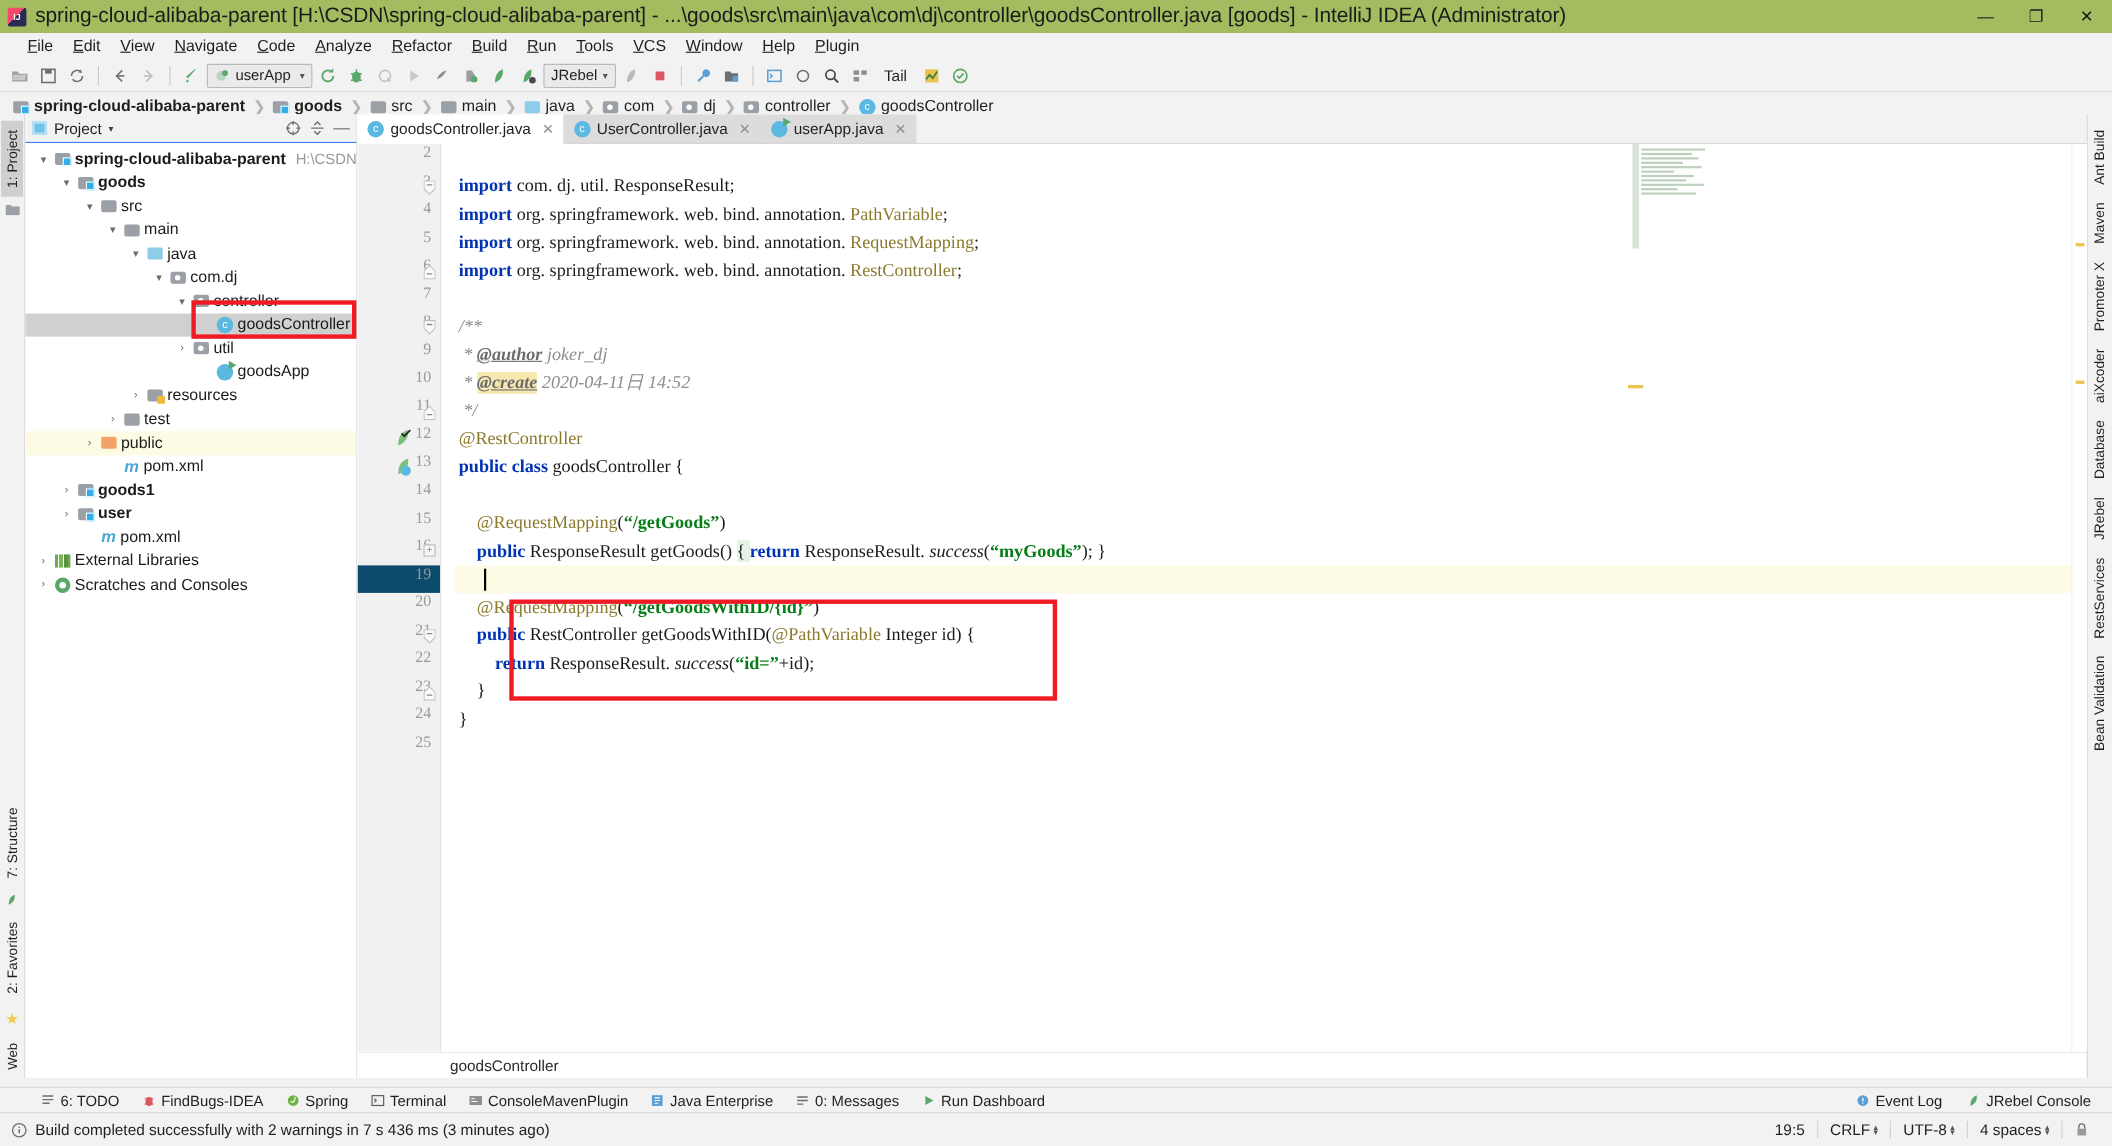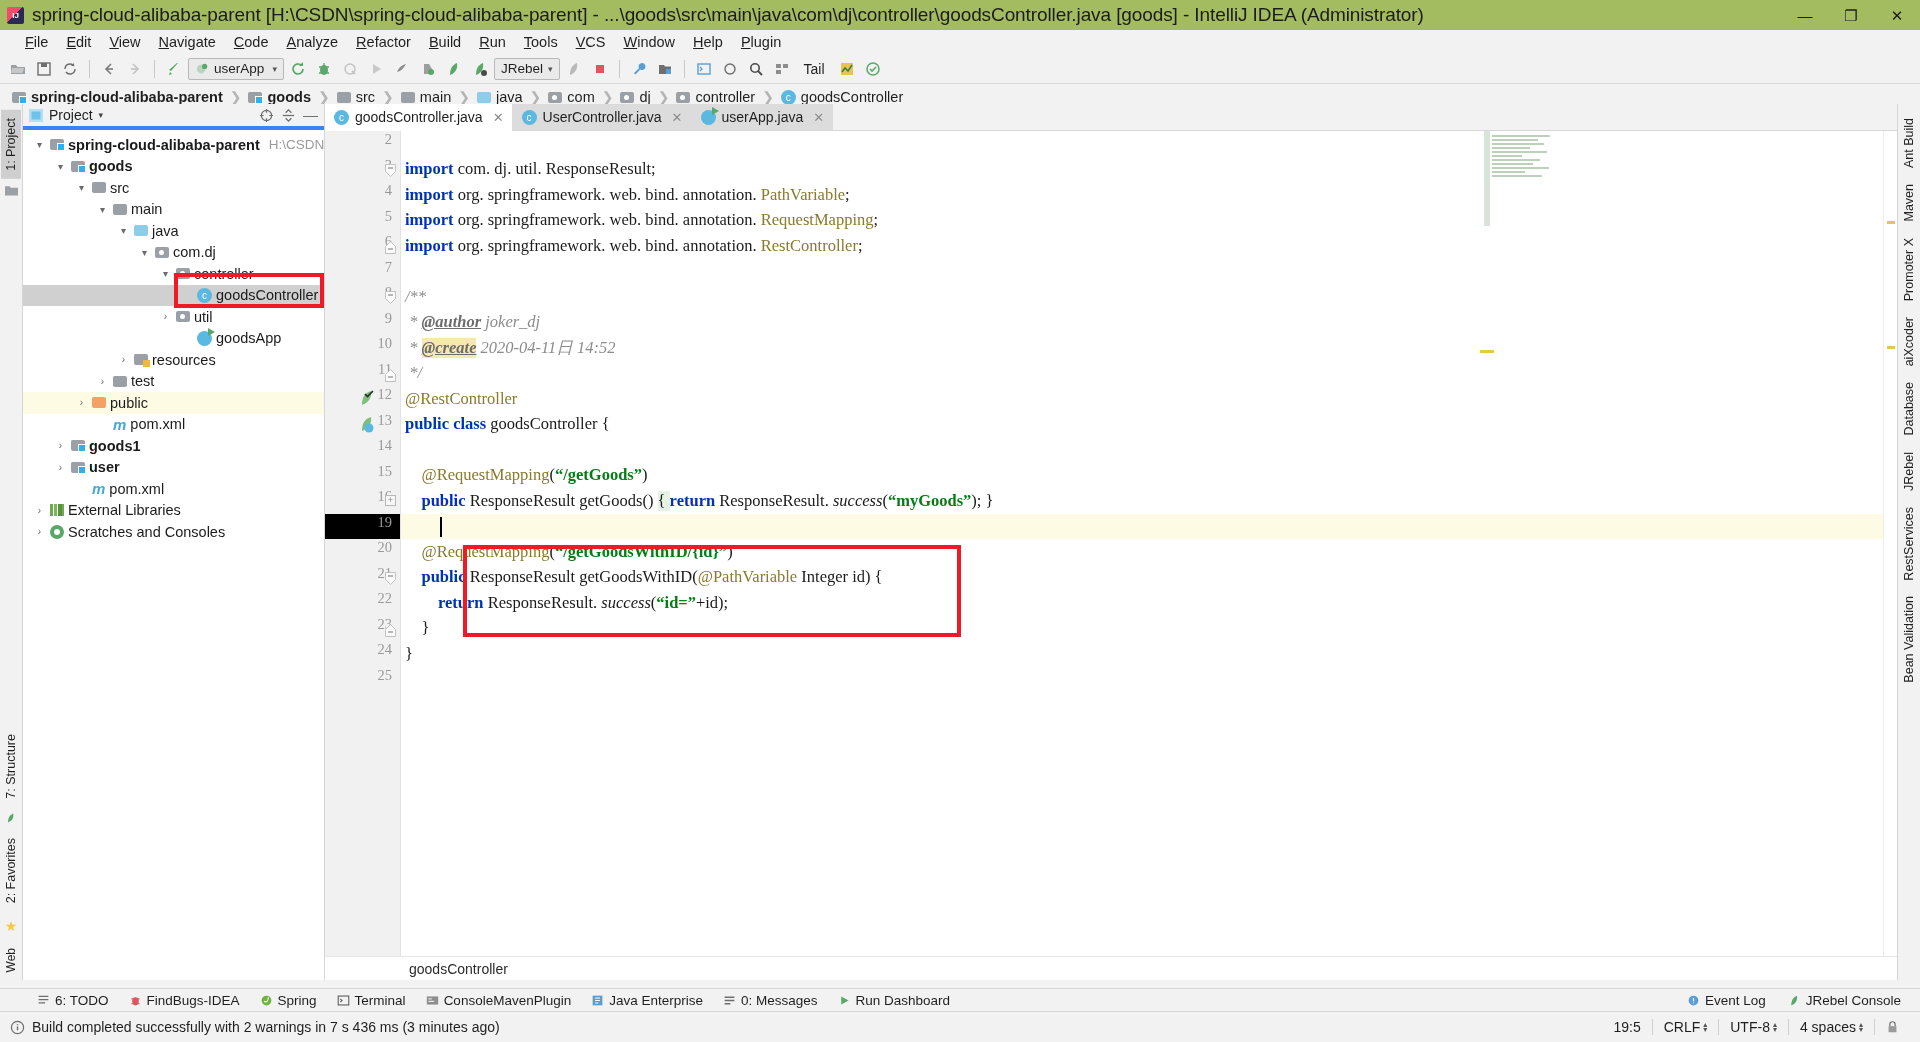--- a/index.html
+++ b/index.html
@@ -93,21 +93,21 @@
     display:flex; flex-direction:column; align-items:center; padding-top:6px;
   }
 
   
   .project-panel {
     width: 302px; background:#fff; border-right:1px solid #d6d6d6;
     display:flex; flex-direction:column;
   }
   .pp-header {
     height:26px; background:#f2f2f2; display:flex; align-items:center;
-    padding: 0 6px; gap:6px; border-bottom:4px solid #3b82f6;text-align:right;
+    padding: 0 6px; gap:6px; border-bottom:1px solid #3b82f6;text-align:right;
   }
   .pp-title { font-size:14px; color:#1f1f1f; }
   .pp-caret { font-size:9px; color:#444; }
   .pp-actions { margin-left:auto; display:flex; gap:7px; align-items:center; }
 
   .tree { flex:1; overflow:hidden; padding-top:4px; font-size:14.5px; color:#1b1b1b;}
   .tnode {
     height: 21.5px; display:flex; align-items:center; gap:4px; white-space:nowrap;
     padding-right:4px;
   }
@@ -169,28 +169,28 @@
   }
 
   .editor-body { flex:1; display:flex; position:relative; overflow:hidden; background:#fff;}
   .gutter {
     width: 76px; background:#f1f1f1; border-right:1px solid #e3e3e3;
     position:relative; flex:0 0 76px;
   }
   .code-area { flex:1; position:relative; overflow:hidden; }
   .line {
     height: 25.5px; display:flex; align-items:center; white-space:pre;
-    font-family: "Liberation Serif", serif; font-size:16.5px; color:#1b1b1b;
+    font-family: "Liberation Serif", serif; font-size:16.5px; color:#1b1b1b;margin-left:12px;
   }
   .ln {
     position:absolute; right:8px; font-size:14.5px; color:#999;
     font-family:"Liberation Serif", serif;
   }
   .gline { height:25.5px; position:relative; }
-  .gline.cur { background:#000000; }
+  .gline.cur { background:#0c4a6e; }
   .fold {
     position:absolute; left:60px; top:7px; width:11px; height:11px;
     border:1px solid #b7b7b7; color:#888; font-size:9px; line-height:9px; text-align:center;
     background:#f7f7f7;
   }
   .fold.nb { border:none; background:transparent; }
   .gmark { position:absolute; left:34px; top:4px; width:17px; height:17px; }
 
   .code-line { padding-left: 4px; }
   .cl-highlight { background:#fdfbe4; }
@@ -774,21 +774,21 @@
             <div class="line code-line"><span class="cmt"> * </span><span class="cmt-tag">@author</span><span class="cmt"> joker_dj</span></div>
             <div class="line code-line"><span class="cmt"> * </span><span class="cmt-tag hl-yellow">@create</span><span class="cmt"> 2020-04-11日 14:52</span></div>
             <div class="line code-line"><span class="cmt"> */</span></div>
             <div class="line code-line"><span class="ann">@RestController</span></div>
             <div class="line code-line"><span class="kw">public class </span><span class="type">goodsController {</span></div>
             <div class="line code-line">&nbsp;</div>
             <div class="line code-line"><span class="ann">    @RequestMapping</span><span class="type">(</span><span class="str">“/getGoods”</span><span class="type">)</span></div>
             <div class="line code-line"><span class="type">    </span><span class="kw">public </span><span class="type">ResponseResult getGoods() </span><span class="brace-hl">{ </span><span class="kw">return </span><span class="type">ResponseResult. </span><span class="meth">success</span><span class="type">(</span><span class="str">“myGoods”</span><span class="type">); }</span></div>
             <div class="line code-line cl-highlight">&nbsp;</div>
             <div class="line code-line"><span class="ann">    @RequestMapping</span><span class="type">(</span><span class="str">“/getGoodsWithID/{id}”</span><span class="type">)</span></div>
-            <div class="line code-line"><span class="type">    </span><span class="kw">public </span><span class="type">ResponseResult getGoodsWithID(</span><span class="ann">@PathVariable</span><span class="type"> Integer id) {</span></div>
+            <div class="line code-line"><span class="type">    </span><span class="kw">public </span><span class="type">RestController getGoodsWithID(</span><span class="ann">@PathVariable</span><span class="type"> Integer id) {</span></div>
             <div class="line code-line"><span class="type">        </span><span class="kw">return </span><span class="type">ResponseResult. </span><span class="meth">success</span><span class="type">(</span><span class="str">“id=”</span><span class="type">+id);</span></div>
             <div class="line code-line"><span class="type">    }</span></div>
             <div class="line code-line"><span class="type">}</span></div>
             <div class="line code-line">&nbsp;</div>
             <div class="caret-bar" style="top: 385.5px; left: 39px;"></div>
           </div>
         <div class="rightmark">
           <div style="position:absolute;top:90px;left:3px;width:8px;height:3px;background:#e8c451;"></div>
           <div style="position:absolute;top:215px;left:3px;width:8px;height:3px;background:#e8c451;"></div>
         </div>

